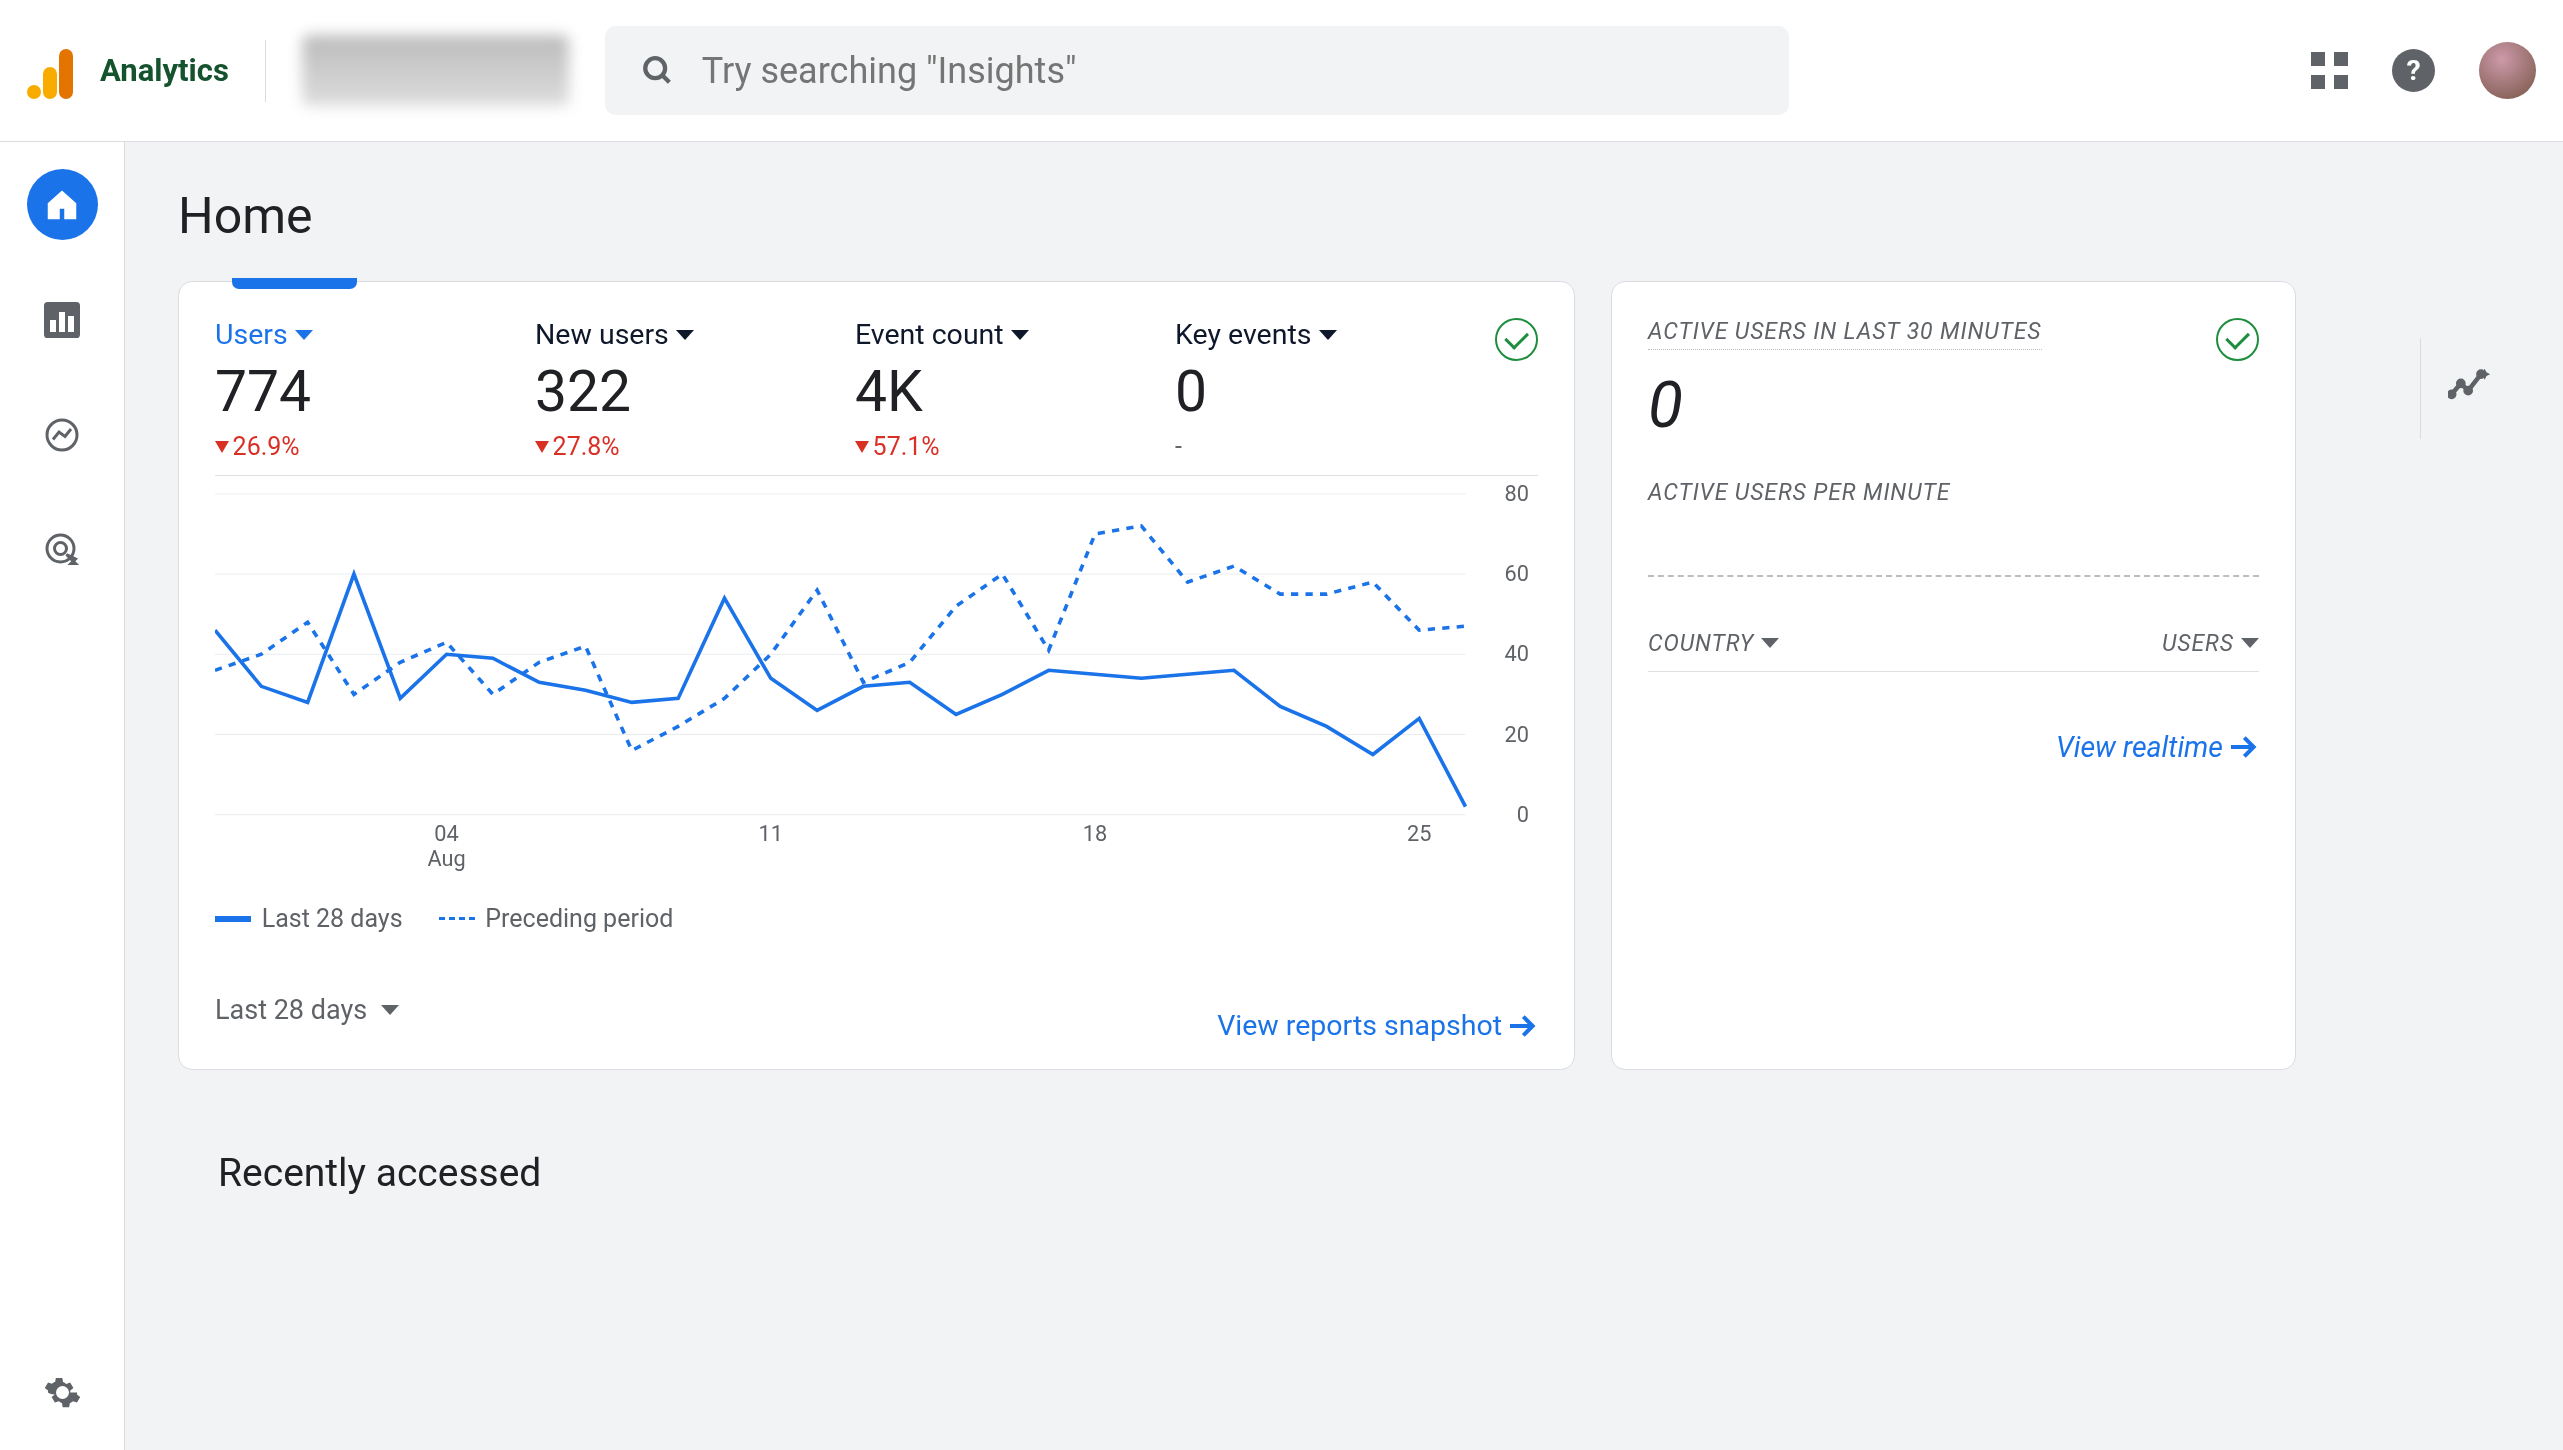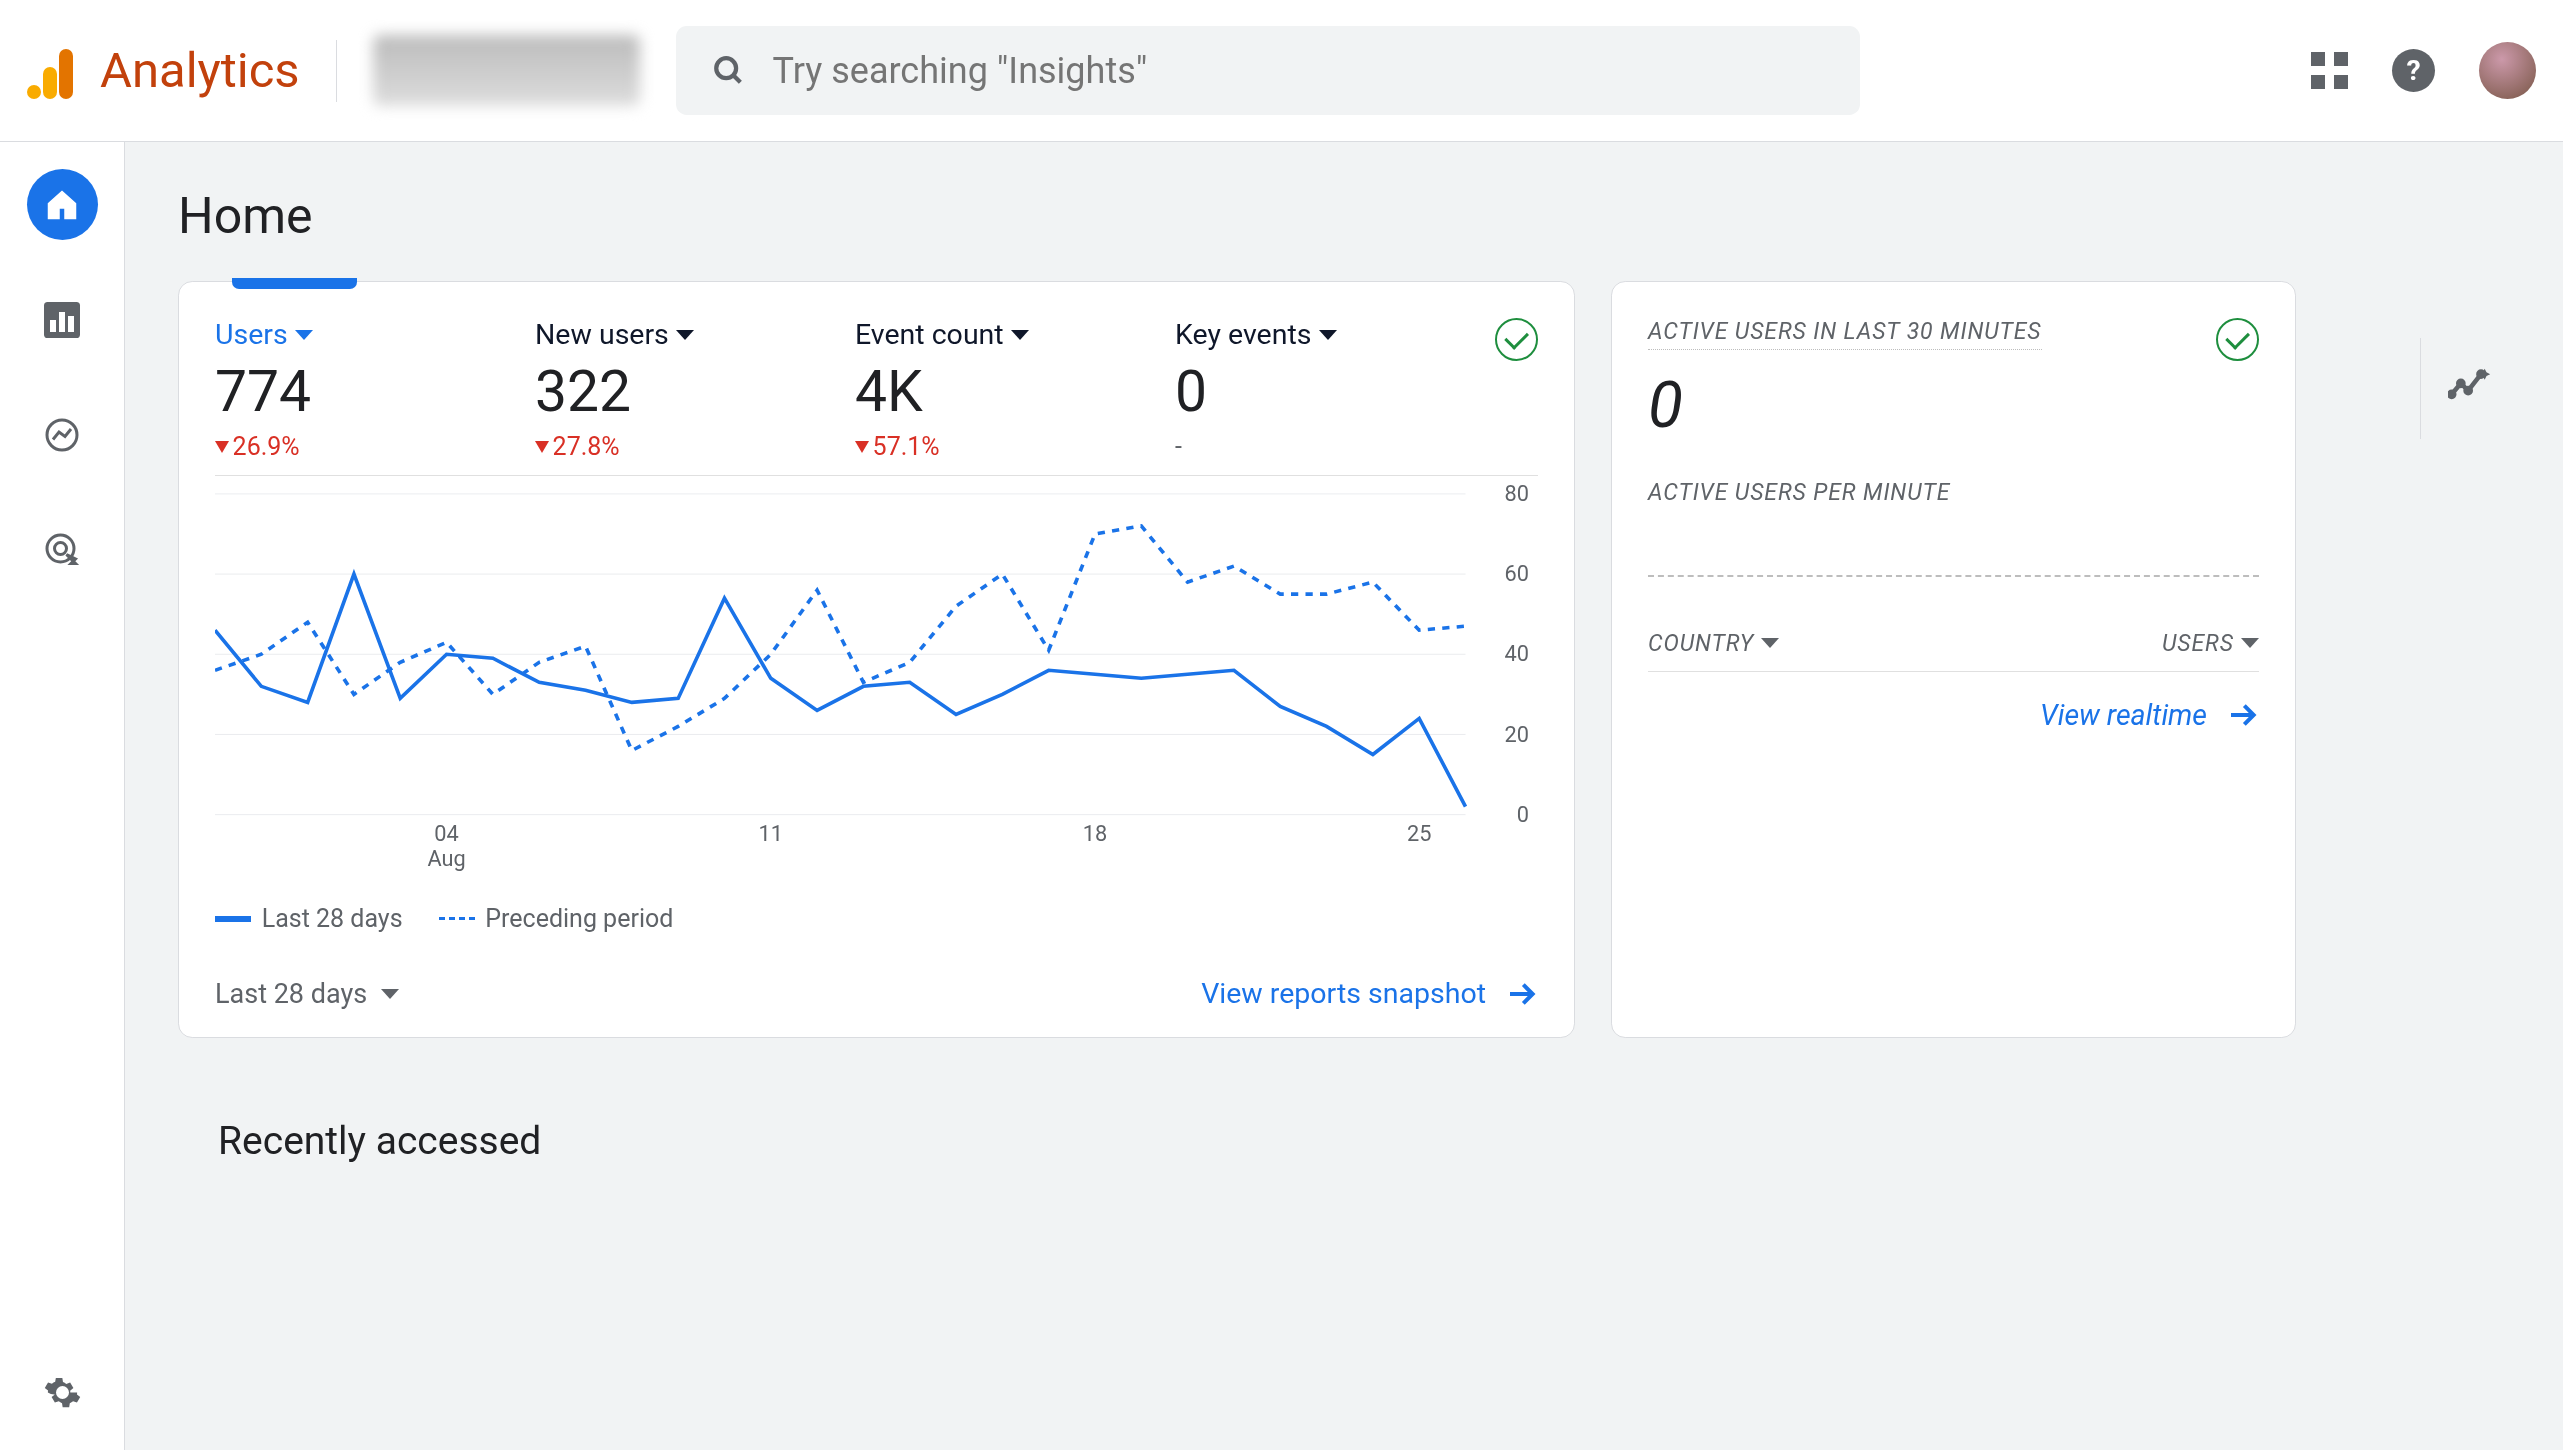--- a/index.html
+++ b/index.html
@@ -4,21 +4,21 @@
   <style>
     * { margin:0; padding:0; box-sizing:border-box; font-family:"Google Sans",Roboto,Arial,sans-serif; }
     body { width:2563px; height:1451px; background:#f1f3f4; overflow:hidden; }
     
     .header { position:relative; height:142px; background:#fff; display:flex; align-items:center; padding:0 27px; border-bottom:0.9px solid #dadce0; }
     .logo-block { display:flex; align-items:center; gap:16px; }
     .logo-icon { width:57px; height:57px; display:flex; align-items:flex-end; gap:1.8px; }
     .logo-icon .bar1 { width:14.2px; height:14.2px; background:#f9ab00; border-radius:7.1px; }
     .logo-icon .bar2 { width:14.2px; height:32px; background:#f9ab00; border-radius:7.1px; }
     .logo-icon .bar3 { width:14.2px; height:50px; background:#e37400; border-radius:7.1px; }
-    .brand { font-size:49px; font-weight:400; color:#c2410c; }
+    .brand { font-size:31px; font-weight:700; color:#14532d; }
     .vsep { width:0.9px; height:62px; background:#dadce0; margin:0 36px; }
     .property { width:267px; height:71px; filter:blur(7.1px); background:linear-gradient(#bbb,#ddd); border-radius:7.1px; }
     .search { flex:0 0 1184px; height:89px; background:#f1f3f4; border-radius:10.7px; display:flex; align-items:center; gap:27px; padding:0 36px; margin-left:36px;}
     .search-icon-svg { width:36px; height:36px; stroke:#5f6368; stroke-width:3; fill:none; }
     .search input { border:none; background:transparent; font-size:36px; color:#5f6368; width:100%; outline:none;}
     .header-right { margin-left:auto; display:flex; align-items:center; gap:44px; }
     .apps-icon { display:grid; grid-template:repeat(2,14.2px)/repeat(2,14.2px); gap:9px; }
     .apps-icon span { background:#5f6368; }
     .help-icon { width:43px; height:43px; border-radius:50%; background:#5f6368; color:#fff; display:flex; align-items:center; justify-content:center; font-size:28.5px; font-weight:bold; }
     .avatar { width:57px; height:57px; border-radius:50%; background:radial-gradient(circle at 40% 30%,#c9a,#754); }
@@ -53,21 +53,21 @@
     .check-badge { position:absolute; top:36px; right:36px; width:43px; height:43px; border:2.7px solid #1e8e3e; border-radius:50%; display:flex;align-items:center;justify-content:center;}
     .check-badge::after{content:"";width:18px;height:10.7px;border-left:3.6px solid #1e8e3e;border-bottom:3.6px solid #1e8e3e;transform:rotate(-45deg) translate(1.8px,-1.8px);}
     .chart-box { position:relative; height:392px; margin-top:9px;}
     .chart-box svg{width:100%;height:100%;}
     .legend { display:flex; gap:36px; font-size:25px; color:#5f6368; margin-top:27px;}
     .legend-item{display:flex;align-items:center;gap:10.7px;}
     .legend-sw{width:36px;height:5.3px;background:#1a73e8;}
     .legend-sw.dash{background:none;border-top:3.6px dashed #1a73e8;height:0;}
     .card-footer{display:flex;justify-content:space-between;align-items:center;margin-top:44px;}
     .range-sel{font-size:27px;color:#5f6368;display:flex;align-items:center;gap:14.2px;cursor:pointer;}
-    .link-btn{font-size:28.5px;color:#1a73e8;display:flex;align-items:center;gap:20px;cursor:pointer;}
+    .link-btn{font-size:28.5px;color:#1a73e8;display:flex;align-items:center;gap:4px;cursor:pointer;margin-top:32px;}
     .arrow-right{width:32px;height:32px;stroke:#1a73e8;stroke-width:3;fill:none;}
     
     .side-title{font-size:23px;letter-spacing:0.9px;color:#5f6368;border-bottom:1.8px dotted #bdbdbd;display:inline-block;padding-bottom:3.6px;}
     .side-big{font-size:64px;color:#202124;margin:18px 0 36px;}
     .side-sub{font-size:23px;letter-spacing:0.9px;color:#5f6368;margin-bottom:27px;}
     .mini-chart{height:44px;border-bottom:2.7px dashed #bdbdbd;margin-bottom:53px;}
     .tbl-head{display:flex;justify-content:space-between;border-bottom:0.9px solid #e0e0e0;padding-bottom:14.2px;margin-bottom:27px;text-align:center;}
     .tbl-head span{font-size:23px;letter-spacing:0.9px;color:#5f6368;display:flex;align-items:center;gap:7.1px;cursor:pointer;}
     .no-data{text-align:center;font-size:28.5px;color:#5f6368;padding:9px 0 160px;}
     .side-footer{display:flex;justify-content:flex-end;}

